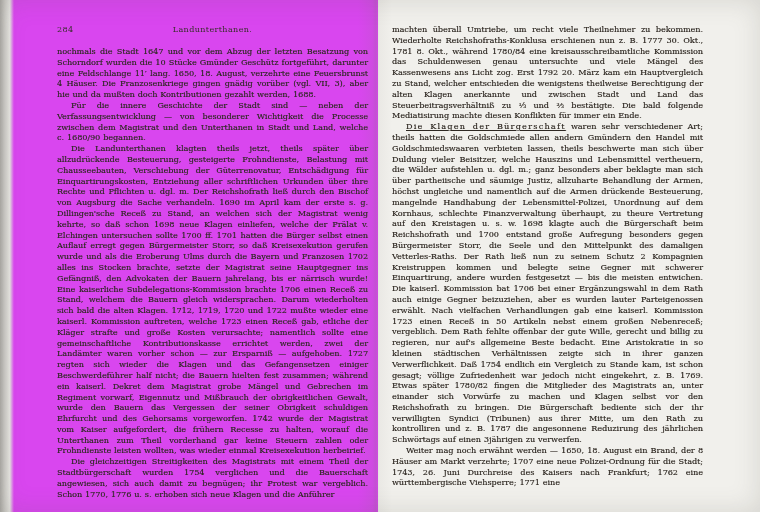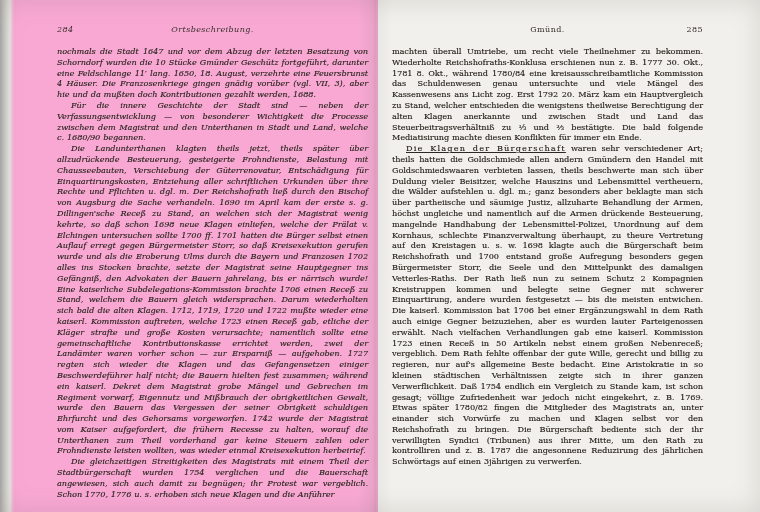--- a/index.html
+++ b/index.html
@@ -21,21 +21,21 @@
   #gutter {
     position: absolute; left: 358px; top: 0; width: 34px; height: 512px;
     background: linear-gradient(90deg, rgba(242,241,237,0) 0%, rgba(120,116,110,0.10) 42%, rgba(120,116,110,0.22) 52%, rgba(120,116,110,0.06) 62%, rgba(242,241,237,0) 100%);
   }
   
   #vignette {
     position: absolute; inset: 0; pointer-events: none;
     box-shadow: inset 0 0 26px rgba(90,86,80,0.18);
   }
   .page { position: absolute; top: 0; height: 512px; color: #2e2822; }
-  #page-left  { left: 0;  width: 378px; background: #f9a8d4; font-style: italic; }
+  #page-left  { left: 0;  width: 378px; background: #d946ef; }
   #page-right { left: 378px; width: 382px; background: #f1f0ec; }
 
   .page-inner { position: relative; }
   #page-left  .page-inner { margin: 25px 10px 0 57px; width: 311px; }
   #page-right .page-inner { margin: 25px 0 0 14px;  width: 311px; }
 
   .running-head {
     display: flex; align-items: baseline;
     font-size: 8px; letter-spacing: 0.4px; color: #342e27;
     margin-bottom: 13px;
@@ -57,42 +57,38 @@
 </style>
 </head>
 <body>
 
 <div id="scan">
 
   <div class="page" id="page-left">
     <div class="page-inner">
       <div class="running-head">
         <span class="pagenum">284</span>
-        <span class="headword">Ortsbeschreibung.</span>
+        <span class="headword">Landunterthanen.</span>
         <span class="pagenum"></span>
       </div>
       <div class="body-text">
           <p class="para">nochmals die Stadt 1647 und vor dem Abzug der letzten Besatzung von Schorndorf wurden die 10 Stücke Gmünder Geschütz fortgeführt, darunter eine Feldschlange 11′ lang. 1650, 18. August, verzehrte eine Feuersbrunst 4 Häuser. Die Franzosenkriege gingen gnädig vorüber (vgl. VII, 3), aber hie und da mußten doch Kontributionen gezahlt werden, 1688.</p>
           <p class="para indent">Für die innere Geschichte der Stadt sind — neben der Verfassungsentwicklung — von besonderer Wichtigkeit die Processe zwischen dem Magistrat und den Unterthanen in Stadt und Land, welche c. 1680/90 begannen.</p>
           <p class="para indent">Die Landunterthanen klagten theils jetzt, theils später über allzudrückende Besteuerung, gesteigerte Frohndienste, Belastung mit Chausseebauten, Verschiebung der Güterrenovatur, Entschädigung für Einquartirungskosten, Entziehung aller schriftlichen Urkunden über ihre Rechte und Pflichten u. dgl. m. Der Reichshofrath ließ durch den Bischof von Augsburg die Sache verhandeln. 1690 im April kam der erste s. g. Dillingen'sche Receß zu Stand, an welchen sich der Magistrat wenig kehrte, so daß schon 1698 neue Klagen einliefen, welche der Prälat v. Elchingen untersuchen sollte 1700 ff. 1701 hatten die Bürger selbst einen Auflauf erregt gegen Bürgermeister Storr, so daß Kreisexekution gerufen wurde und als die Eroberung Ulms durch die Bayern und Franzosen 1702 alles ins Stocken brachte, setzte der Magistrat seine Hauptgegner ins Gefängniß, den Advokaten der Bauern jahrelang, bis er närrisch wurde! Eine kaiserliche Subdelegations-Kommission brachte 1706 einen Receß zu Stand, welchem die Bauern gleich widersprachen. Darum wiederholten sich bald die alten Klagen. 1712, 1719, 1720 und 1722 mußte wieder eine kaiserl. Kommission auftreten, welche 1723 einen Receß gab, etliche der Kläger strafte und große Kosten verursachte; namentlich sollte eine gemeinschaftliche Kontributionskasse errichtet werden, zwei der Landämter waren vorher schon — zur Ersparniß — aufgehoben. 1727 regten sich wieder die Klagen und das Gefangensetzen einiger Beschwerdeführer half nicht; die Bauern hielten fest zusammen; während ein kaiserl. Dekret dem Magistrat grobe Mängel und Gebrechen im Regiment vorwarf, Eigennutz und Mißbrauch der obrigkeitlichen Gewalt, wurde den Bauern das Vergessen der seiner Obrigkeit schuldigen Ehrfurcht und des Gehorsams vorgeworfen. 1742 wurde der Magistrat vom Kaiser aufgefordert, die frühern Recesse zu halten, worauf die Unterthanen zum Theil vorderhand gar keine Steuern zahlen oder Frohndienste leisten wollten, was wieder einmal Kreisexekution herbeirief.</p>
           <p class="para indent">Die gleichzeitigen Streitigkeiten des Magistrats mit einem Theil der Stadtbürgerschaft wurden 1754 verglichen und die Bauerschaft angewiesen, sich auch damit zu begnügen; ihr Protest war vergeblich. Schon 1770, 1776 u. s. erhoben sich neue Klagen und die Anführer</p>
         </div>
     </div>
   </div>
 
   <div class="page" id="page-right">
     <div class="page-inner">
-      <div class="running-head">
-        <span class="pagenum"></span>
-        <span class="headword">Gmünd.</span>
-        <span class="pagenum">285</span>
-      </div>
       <div class="body-text">
           <p class="para">machten überall Umtriebe, um recht viele Theilnehmer zu bekommen. Wiederholte Reichshofraths-Konklusa erschienen nun z. B. 1777 30. Okt., 1781 8. Okt., während 1780/84 eine kreisausschreibamtliche Kommission das Schuldenwesen genau untersuchte und viele Mängel des Kassenwesens ans Licht zog. Erst 1792 20. März kam ein Hauptvergleich zu Stand, welcher entschieden die wenigstens theilweise Berechtigung der alten Klagen anerkannte und zwischen Stadt und Land das Steuerbeitragsverhältniß zu ⅓ und ⅔ bestätigte. Die bald folgende Mediatisirung machte diesen Konflikten für immer ein Ende.</p>
           <p class="para indent"><span class="spaced">Die Klagen der Bürgerschaft</span> waren sehr verschiedener Art; theils hatten die Goldschmiede allen andern Gmündern den Handel mit Goldschmiedswaaren verbieten lassen, theils beschwerte man sich über Duldung vieler Beisitzer, welche Hauszins und Lebensmittel vertheuern, die Wälder aufstehlen u. dgl. m.; ganz besonders aber beklagte man sich über partheiische und säumige Justiz, allzuharte Behandlung der Armen, höchst ungleiche und namentlich auf die Armen drückende Besteuerung, mangelnde Handhabung der Lebensmittel-Polizei, Unordnung auf dem Kornhaus, schlechte Finanzverwaltung überhaupt, zu theure Vertretung auf den Kreistagen u. s. w. 1698 klagte auch die Bürgerschaft beim Reichshofrath und 1700 entstand große Aufregung besonders gegen Bürgermeister Storr, die Seele und den Mittelpunkt des damaligen Vetterles-Raths. Der Rath ließ nun zu seinem Schutz 2 Kompagnien Kreistruppen kommen und belegte seine Gegner mit schwerer Einquartirung, andere wurden festgesetzt — bis die meisten entwichen. Die kaiserl. Kommission bat 1706 bei einer Ergänzungswahl in dem Rath auch einige Gegner beizuziehen, aber es wurden lauter Parteigenossen erwählt. Nach vielfachen Verhandlungen gab eine kaiserl. Kommission 1723 einen Receß in 50 Artikeln nebst einem großen Nebenreceß; vergeblich. Dem Rath fehlte offenbar der gute Wille, gerecht und billig zu regieren, nur auf's allgemeine Beste bedacht. Eine Aristokratie in so kleinen städtischen Verhältnissen zeigte sich in ihrer ganzen Verwerflichkeit. Daß 1754 endlich ein Vergleich zu Stande kam, ist schon gesagt; völlige Zufriedenheit war jedoch nicht eingekehrt, z. B. 1769. Etwas später 1780/82 fingen die Mitglieder des Magistrats an, unter einander sich Vorwürfe zu machen und Klagen selbst vor den Reichshofrath zu bringen. Die Bürgerschaft bediente sich der ihr verwilligten Syndici (Tribunen) aus ihrer Mitte, um den Rath zu kontrolliren und z. B. 1787 die angesonnene Reduzirung des jährlichen Schwörtags auf einen 3jährigen zu verwerfen.</p>
+          <p class="para indent">Weiter mag noch erwähnt werden — 1650, 18. August ein Brand, der 8 Häuser am Markt verzehrte; 1707 eine neue Polizei-Ordnung für die Stadt; 1743, 26. Juni Durchreise des Kaisers nach Frankfurt; 1762 eine württembergische Viehsperre; 1771 eine</p>
         </div>
     </div>
   </div>
 
   <div id="edge-left"></div>
   <div id="gutter"></div>
   <div id="vignette"></div>
 </div>
 
 </body></html>

